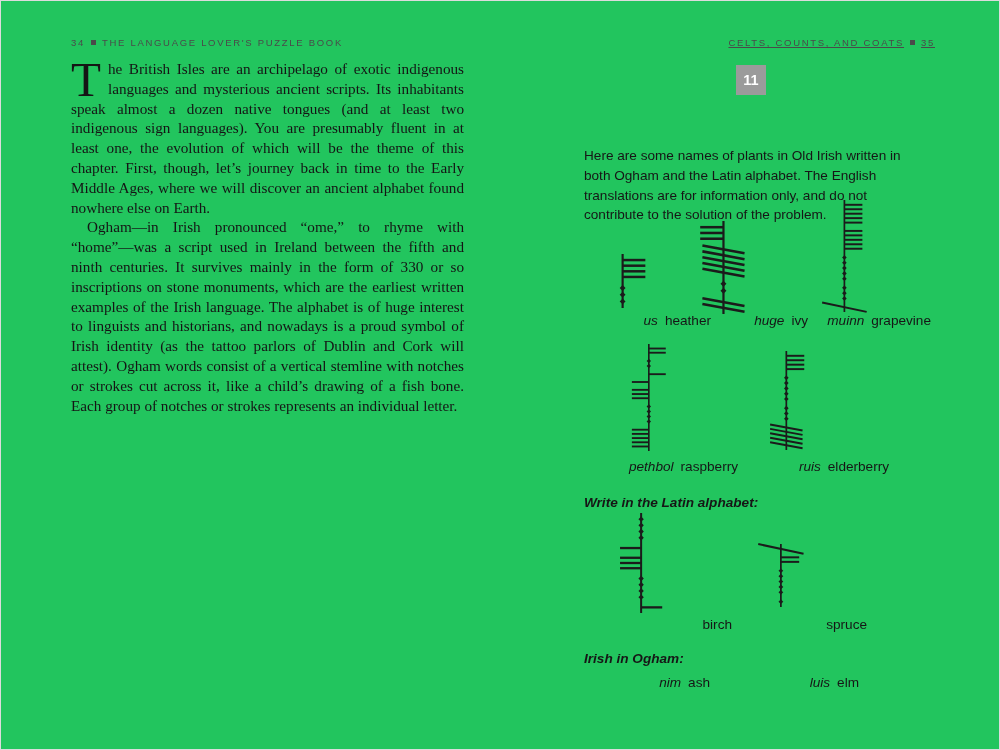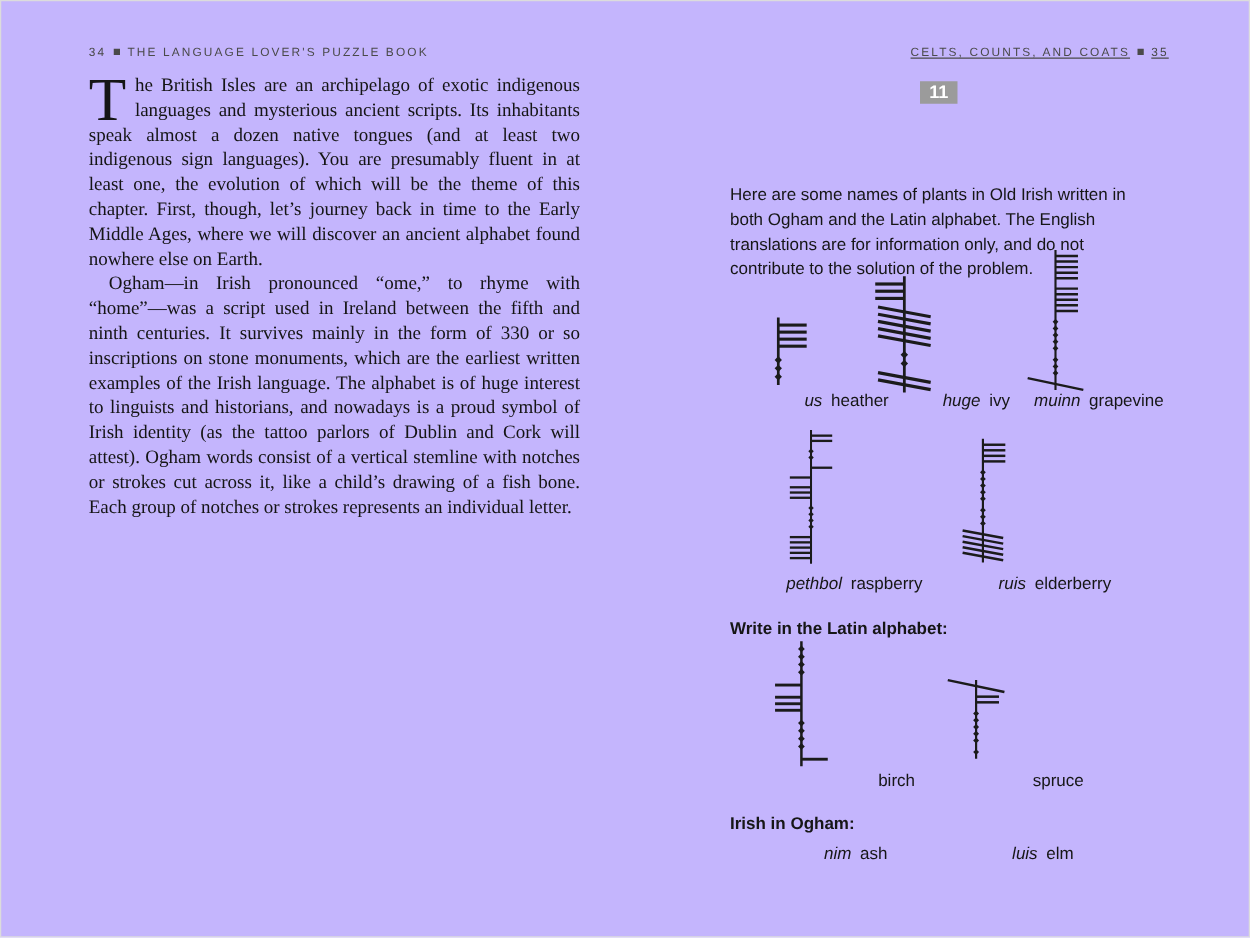--- a/index.html
+++ b/index.html
@@ -1,43 +1,43 @@
 <!DOCTYPE html>
 <html><head>
 <meta charset="utf-8">
 <style>
   html,body{margin:0;padding:0;background:#fff;}
-  .spread{position:relative;width:1000px;height:750px;background:#c4b5fd;
+  .spread{position:relative;width:1000px;height:750px;background:#22c55e;
     border:1px solid #dcdcdc;box-sizing:border-box;overflow:hidden;
     font-family:"Liberation Sans",sans-serif;color:#1d1d1d;}
   .runhead{position:absolute;top:36px;font-size:9.5px;letter-spacing:1.7px;
     color:#4a4a4a;white-space:nowrap;}
   .runhead .sq{display:inline-block;width:5px;height:5px;background:#4a4a4a;
     margin:0 6px;vertical-align:1px;}
   #lp-head{left:70px;}
   #rp-head{right:64px;text-decoration:underline;}
   .body-text{position:absolute;left:70px;top:58px;width:393px;
     font-family:"Liberation Serif","DejaVu Serif",serif;font-size:15.2px;
     line-height:19.8px;text-align:justify;color:#151515;}
   .body-text p{margin:0;}
   .dropcap{float:left;font-size:49px;line-height:36px;padding:3px 7px 0 0;
     font-family:"Liberation Serif","DejaVu Serif",serif;}
   .para2{text-indent:16px;}
-  .pz-num{position:absolute;left:735px;top:64px;width:30px;height:18px;
+  .pz-num{position:absolute;left:735px;top:64px;width:30px;height:30px;
     display:flex;align-items:center;justify-content:center;color:#ffffff;
     font-weight:bold;font-size:14.5px;}
   .pz-title{position:absolute;left:565px;top:99px;width:370px;text-align:center;
     font-size:18px;font-weight:600;letter-spacing:.3px;color:#161616;}
   .intro{position:absolute;left:583px;top:145px;width:336px;font-size:13.6px;
     line-height:19.8px;font-weight:400;color:#161616;}
   .ogham{position:absolute;width:0;overflow:visible;}
   .plab{position:absolute;width:170px;text-align:right;font-size:13.6px;
     font-weight:500;color:#161616;white-space:nowrap;}
   .plab i{font-style:italic;margin-right:7px;}
-  .prompt{position:absolute;left:583px;font-size:13.6px;font-weight:600;color:#161616;}
+  .prompt{position:absolute;left:583px;font-size:13.6px;font-weight:600;color:#161616;font-style:italic;}
 </style>
 </head>
 <body>
 
 <div class="spread">
 
   <div class="runhead" id="lp-head">
     <span>34</span><span class="sq"></span><span>THE LANGUAGE LOVER'S PUZZLE BOOK</span>
   </div>
 

